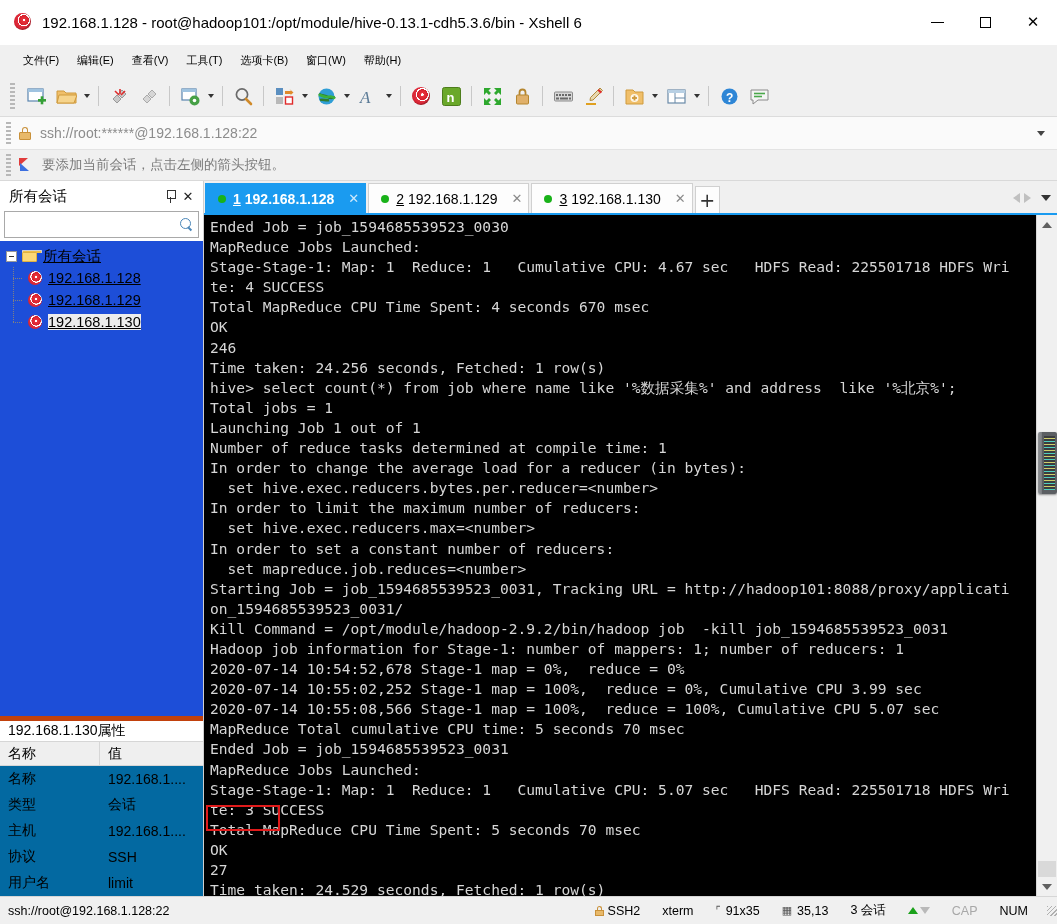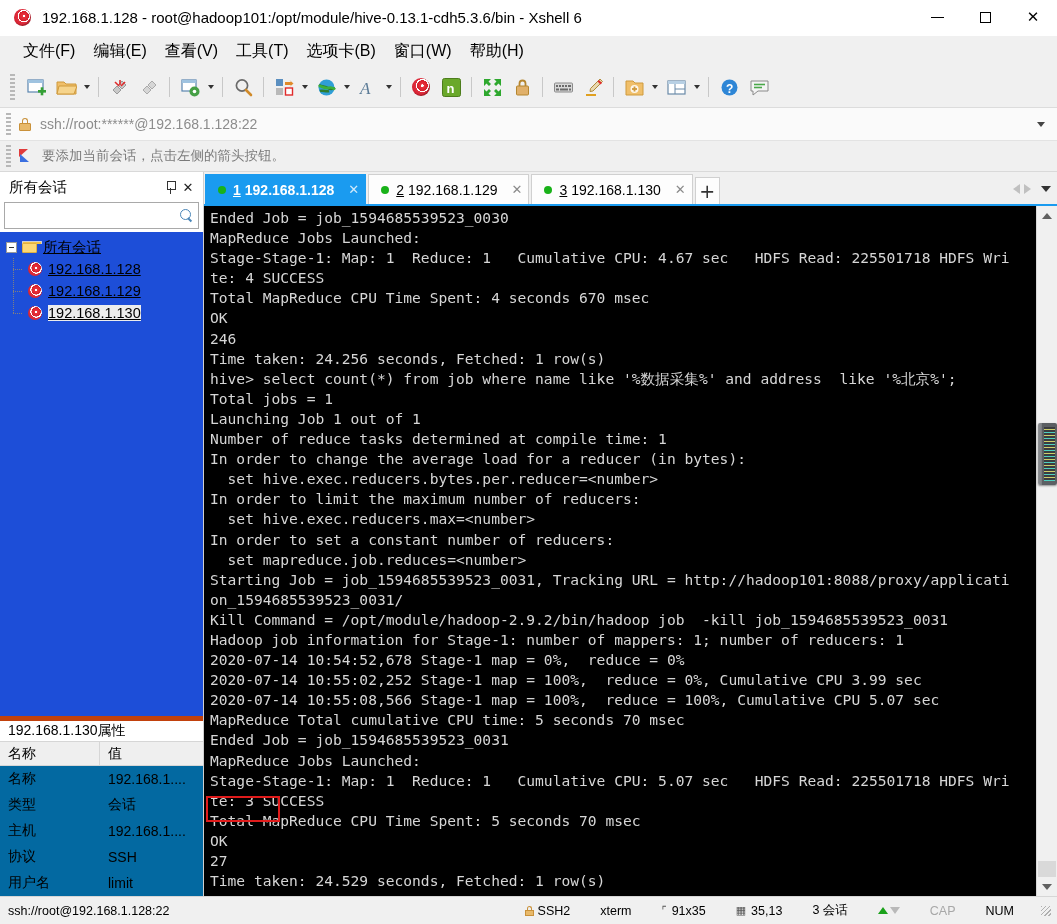--- a/index.html
+++ b/index.html
@@ -12,21 +12,21 @@
   }
   #app {
     width: 1057px; height: 924px;
     display: flex; flex-direction: column;
     background: #f0f0f0;
     position: relative;
   }
 
   
   .titlebar {
-    height: 36px;
+    height: 45px;
     background: #ffffff;
     display: flex; align-items: center;
     border-bottom: 1px solid #ffffff;
     flex: 0 0 auto;
   }
   .titlebar .app-icon {
     width: 18px; height: 18px;
     margin-left: 14px; margin-right: 10px;
     position: relative; flex: 0 0 auto;
   }
@@ -53,21 +53,21 @@
 
   
   .menubar {
     height: 31px;
     background: #f0f0f0;
     display: flex; align-items: center;
     padding-left: 14px;
     flex: 0 0 auto;
   }
   .menu-item {
-    font-size: 16px; color: #000;
+    font-size: 11px; color: #000;
     padding: 3px 9px;
     white-space: nowrap;
   }
 
   
   .toolbar {
     height: 41px;
     background: #f0f0f0;
     display: flex; align-items: center;
     padding-left: 10px;
@@ -292,21 +292,21 @@
 
   
   .statusbar {
     height: 28px; background:#f0f0f0;
     display:flex; align-items:center;
     border-top: 1px solid #d6d6d6;
     flex: 0 0 auto;
     font-size: 12.5px; color:#000;
   }
   .sb-left { padding-left: 8px; }
-  .sb-right { margin-left:auto; display:flex; align-items:center; gap: 12px; padding-right: 6px; }
+  .sb-right { margin-left:auto; display:flex; align-items:center; gap: 4px; }
   .sb-cell { display:flex; align-items:center; padding: 0 9px; white-space:nowrap; }
   .sb-cell.dim { color:#a8a8a8; }
   .mini-lock { width:9px; height:10px; position:relative; margin-right:4px; flex:0 0 auto; }
   .mini-lock .b { position:absolute; bottom:0; left:0; width:9px; height:6px; background:#e8b96a; border:1px solid #c9913a; }
   .mini-lock .s { position:absolute; top:0; left:2px; width:5px; height:5px; border:1.2px solid #c9913a; border-bottom:none; border-radius:3px 3px 0 0; }
   .icon-size { margin-right:5px; color:#555; font-family:"DejaVu Sans",sans-serif; font-size: 11px; }
   .arrow-up-g { width:0;height:0;border-left:5px solid transparent;border-right:5px solid transparent;border-bottom:7px solid #1aa11a; margin-right:2px; }
   .arrow-dn-g { width:0;height:0;border-left:5px solid transparent;border-right:5px solid transparent;border-top:7px solid #b9b9b9; }
   .grip-dots { width:10px;height:10px;margin-left:6px;
     background: repeating-linear-gradient(135deg,#b0b0b0 0 1px,transparent 1px 3px); }

